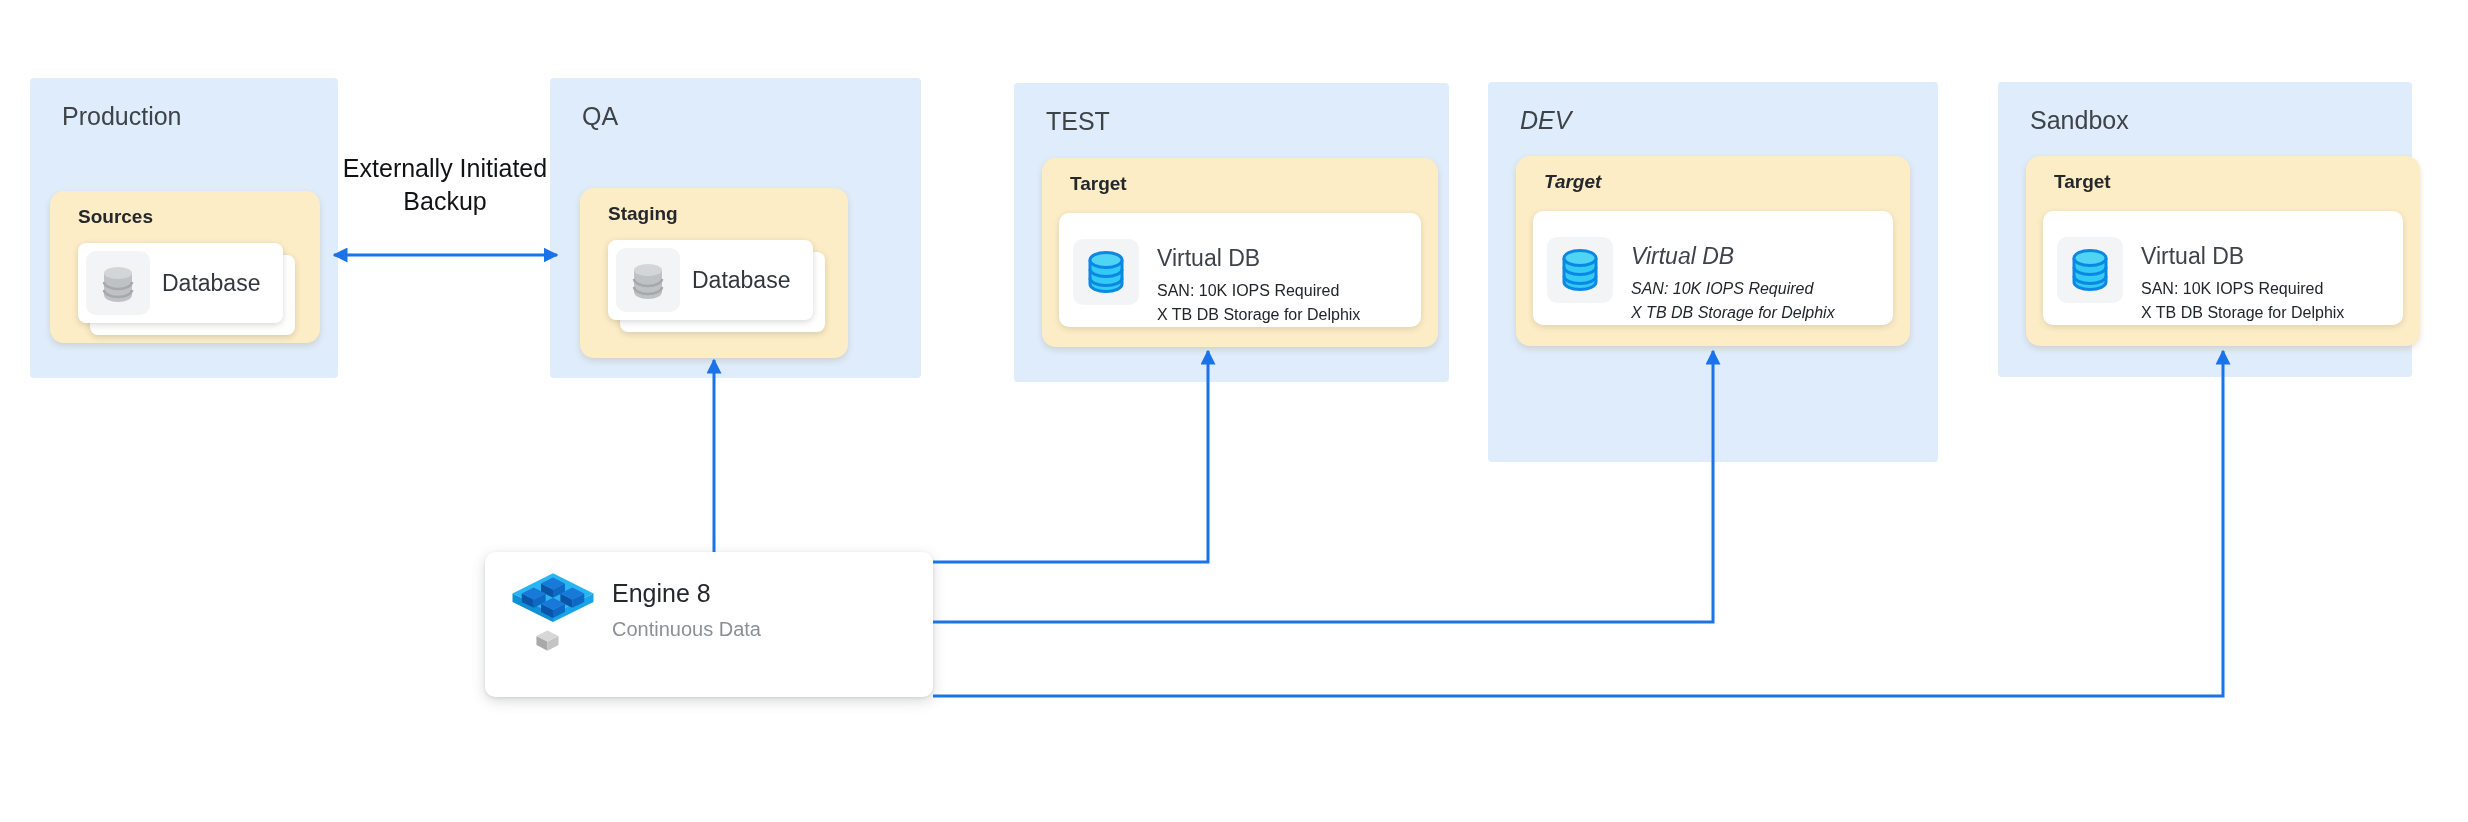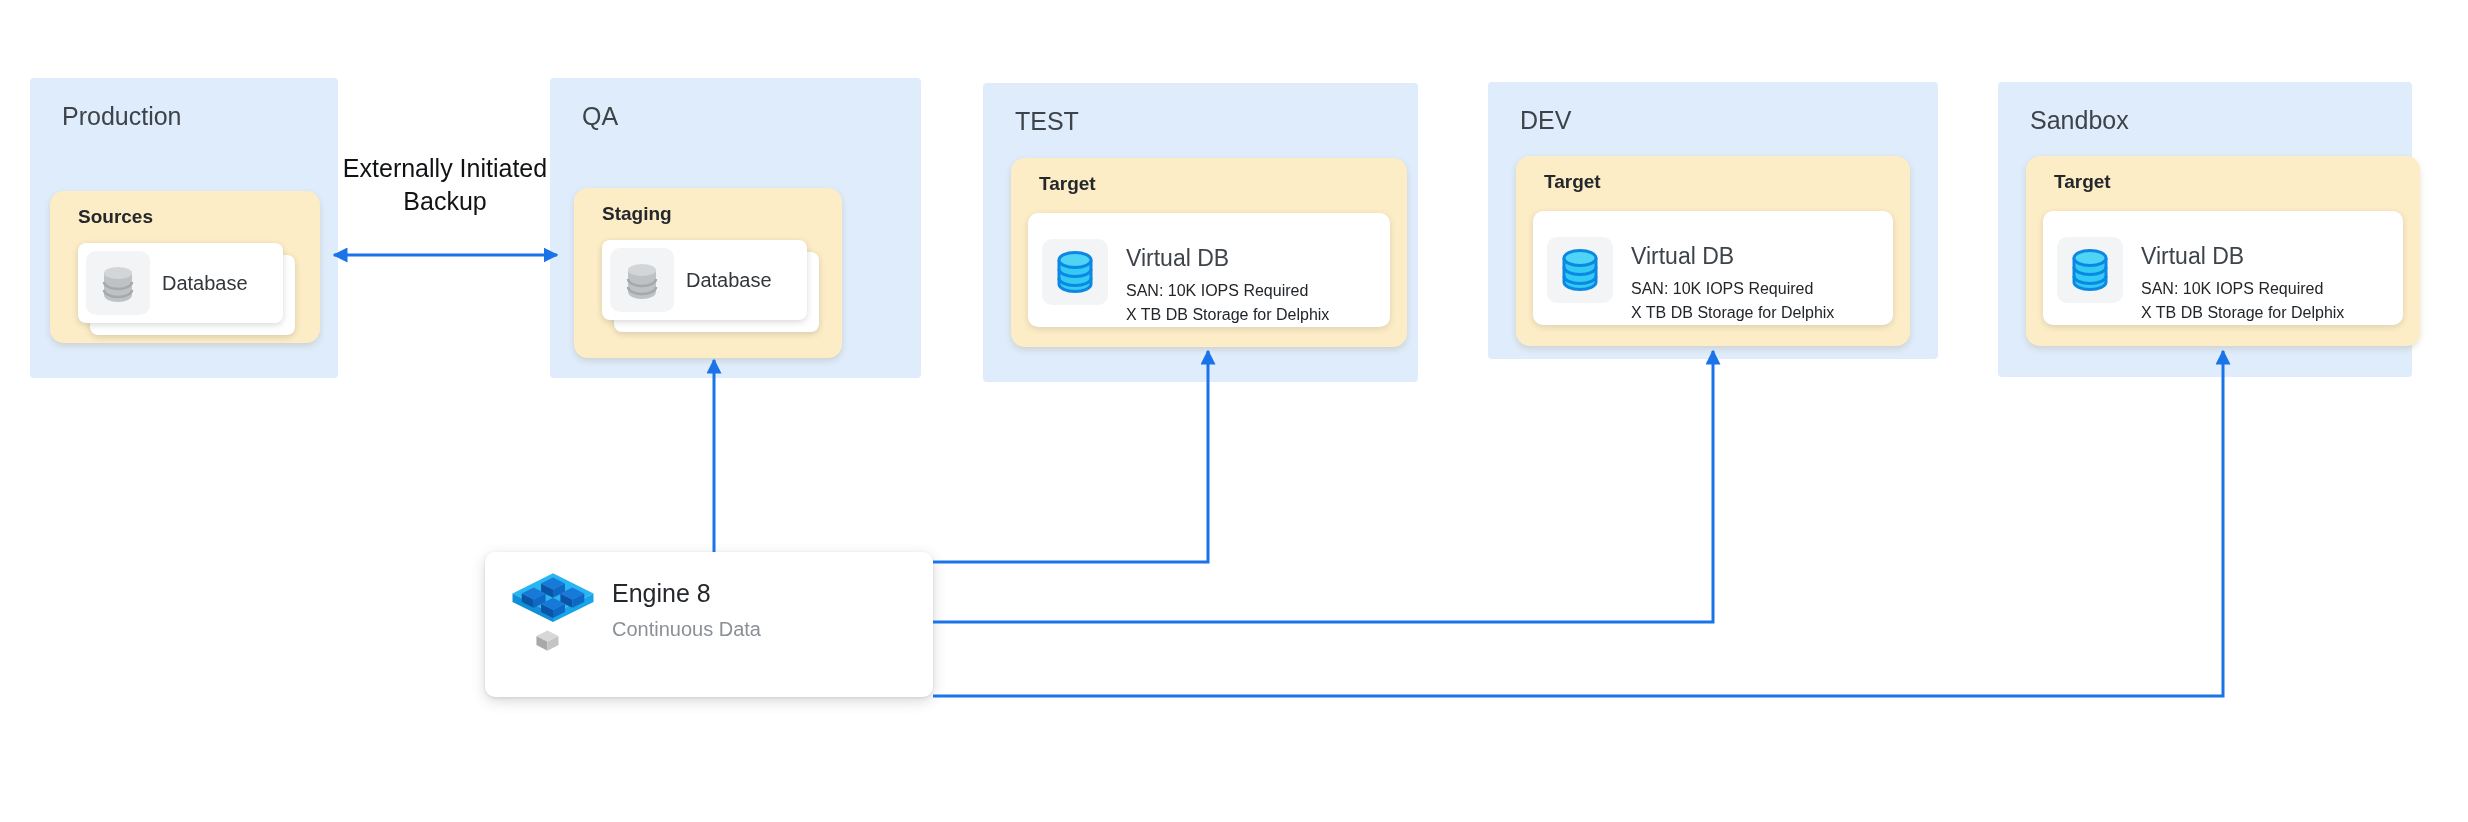--- a/index.html
+++ b/index.html
@@ -13,47 +13,47 @@
 
   
   svg.connectors{position:absolute;left:0;top:0;z-index:6;pointer-events:none;}
   svg.connectors .wire{fill:none;stroke:var(--arrow,#1a73e8);stroke-width:3;}
   svg.connectors marker path{fill:var(--arrow,#1a73e8);}
 
   
   .env{position:absolute;background:var(--env_box,#dfecfb);border-radius:4px;z-index:2;}
   .e-production{left:30px;top:78px;width:308px;height:300px;}
   .e-qa{left:550px;top:78px;width:371px;height:300px;}
-  .e-test{left:983px;top:83px;width:435px;height:299px;}
-  .e-dev{left:1488px;top:82px;width:450px;height:277px;}
+  .e-test{left:1014px;top:83px;width:435px;height:299px;}
+  .e-dev{left:1488px;top:82px;width:450px;height:380px;font-style:italic;}
   .e-sandbox{left:1998px;top:82px;width:414px;height:295px;}
 
   .env-title{position:absolute;left:32px;top:24px;font-size:25px;color:var(--env_title,#3d4349);}
 
   .group{position:absolute;background:var(--group_box,#fcedc6);border-radius:14px;
          box-shadow:0 3px 6px rgba(120,100,40,.18);}
   .e-production .group{left:20px;top:113px;width:270px;height:152px;}
-  .e-qa .group{left:24px;top:110px;width:268px;height:170px;}
+  .e-qa .group{left:30px;top:110px;width:268px;height:170px;}
   .e-test .group{left:28px;top:75px;width:396px;height:189px;}
   .e-dev .group{left:28px;top:74px;width:394px;height:190px;}
   .e-sandbox .group{left:28px;top:74px;width:394px;height:190px;}
 
   .group-label{position:absolute;left:28px;top:15px;font-weight:bold;font-size:19px;
                color:var(--group_label,#24282c);}
 
   
   .db-back{position:absolute;left:40px;top:64px;width:205px;height:80px;background:var(--card,#fff);
            border-radius:8px;box-shadow:0 2px 6px rgba(60,64,67,.20);}
   .db-front{position:absolute;left:28px;top:52px;width:205px;height:80px;background:var(--card,#fff);
             border-radius:8px;box-shadow:0 2px 6px rgba(60,64,67,.20);
             display:flex;align-items:center;padding-left:8px;box-sizing:border-box;gap:12px;}
   .icon-tile{background:#f3f4f6;border-radius:10px;flex:0 0 auto;
              display:flex;align-items:center;justify-content:center;}
   .db-tile{width:64px;height:64px;}
-  .db-label{font-size:20px;color:var(--item_text,#33373c);white-space:nowrap;}
+  .db-label{font-size:23px;color:var(--item_text,#33373c);white-space:nowrap;}
 
   
   .vdb-card{position:absolute;left:17px;top:55px;width:362px;height:114px;background:var(--card,#fff);
             border-radius:10px;box-shadow:0 2px 6px rgba(60,64,67,.16);}
   .e-dev .vdb-card,.e-sandbox .vdb-card{width:360px;}
   .vdb-tile{position:absolute;left:14px;top:26px;width:66px;height:66px;}
   .vdb-text{position:absolute;left:98px;top:16px;}
   .vdb-title{font-size:23px;color:var(--env_title,#3d4349);margin:16px 0 7px 0;}
   .vdb-detail{font-size:16px;line-height:24px;color:var(--detail_text,#22262a);white-space:nowrap;}
 

